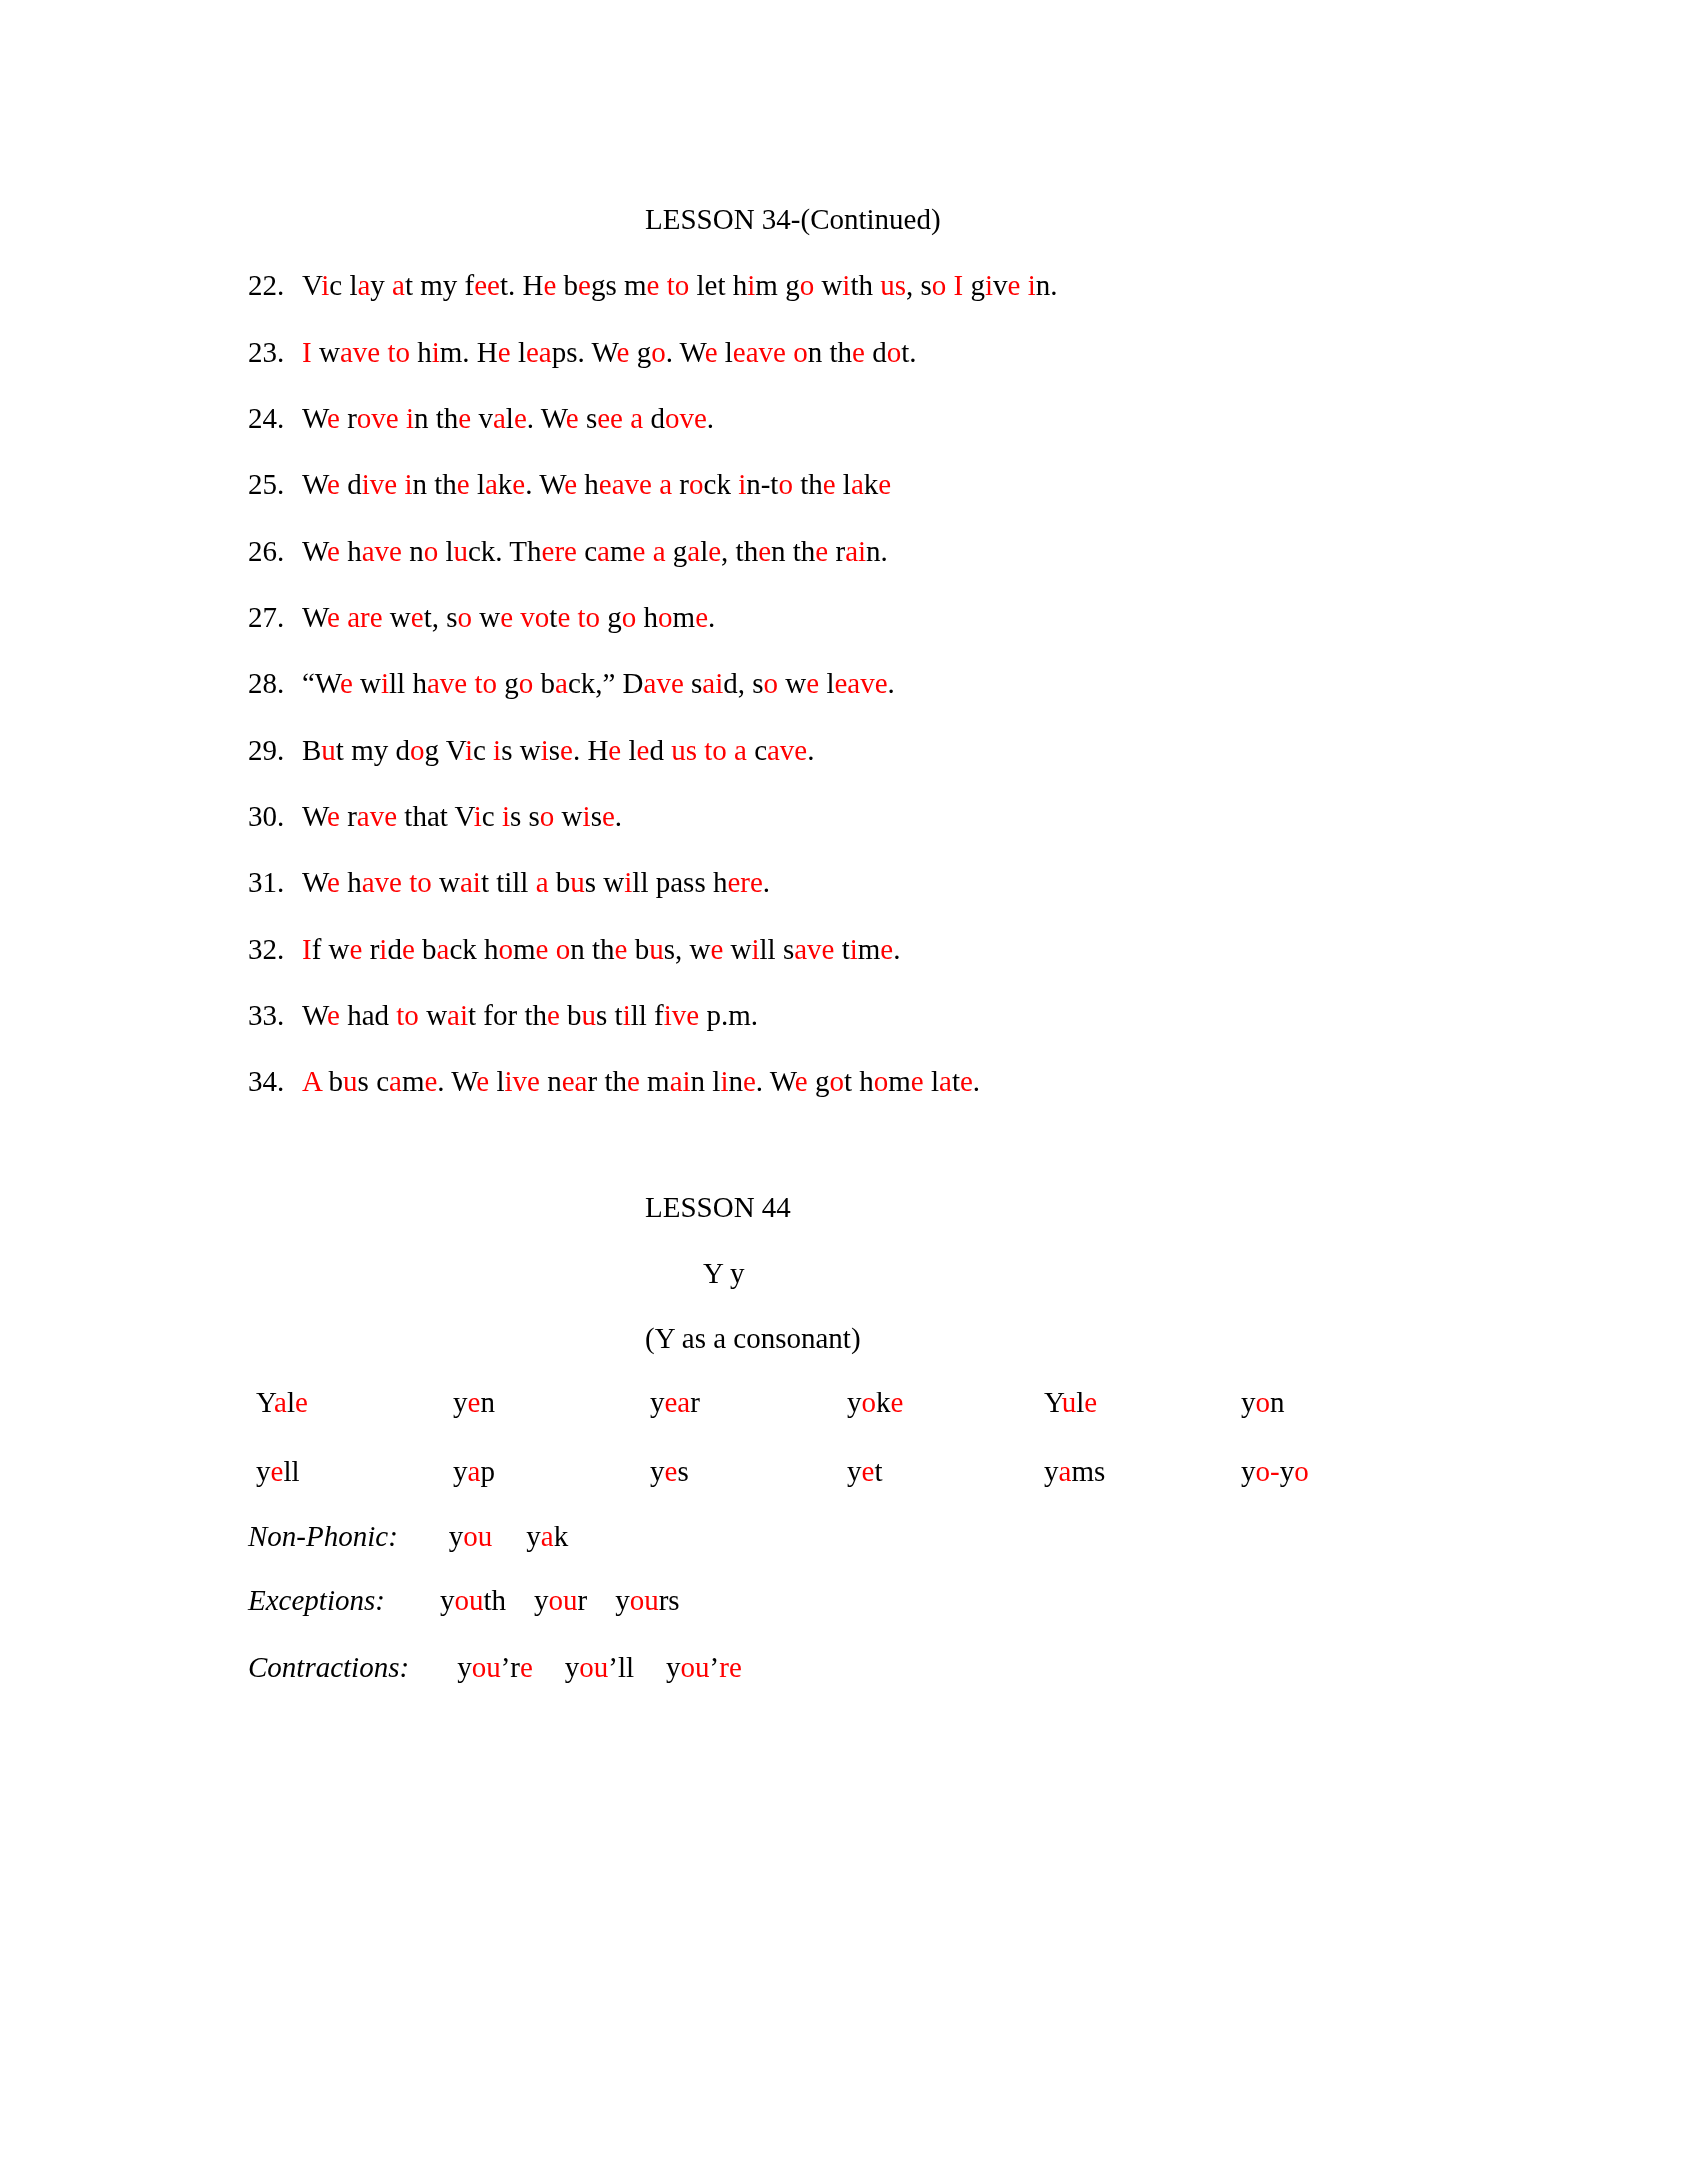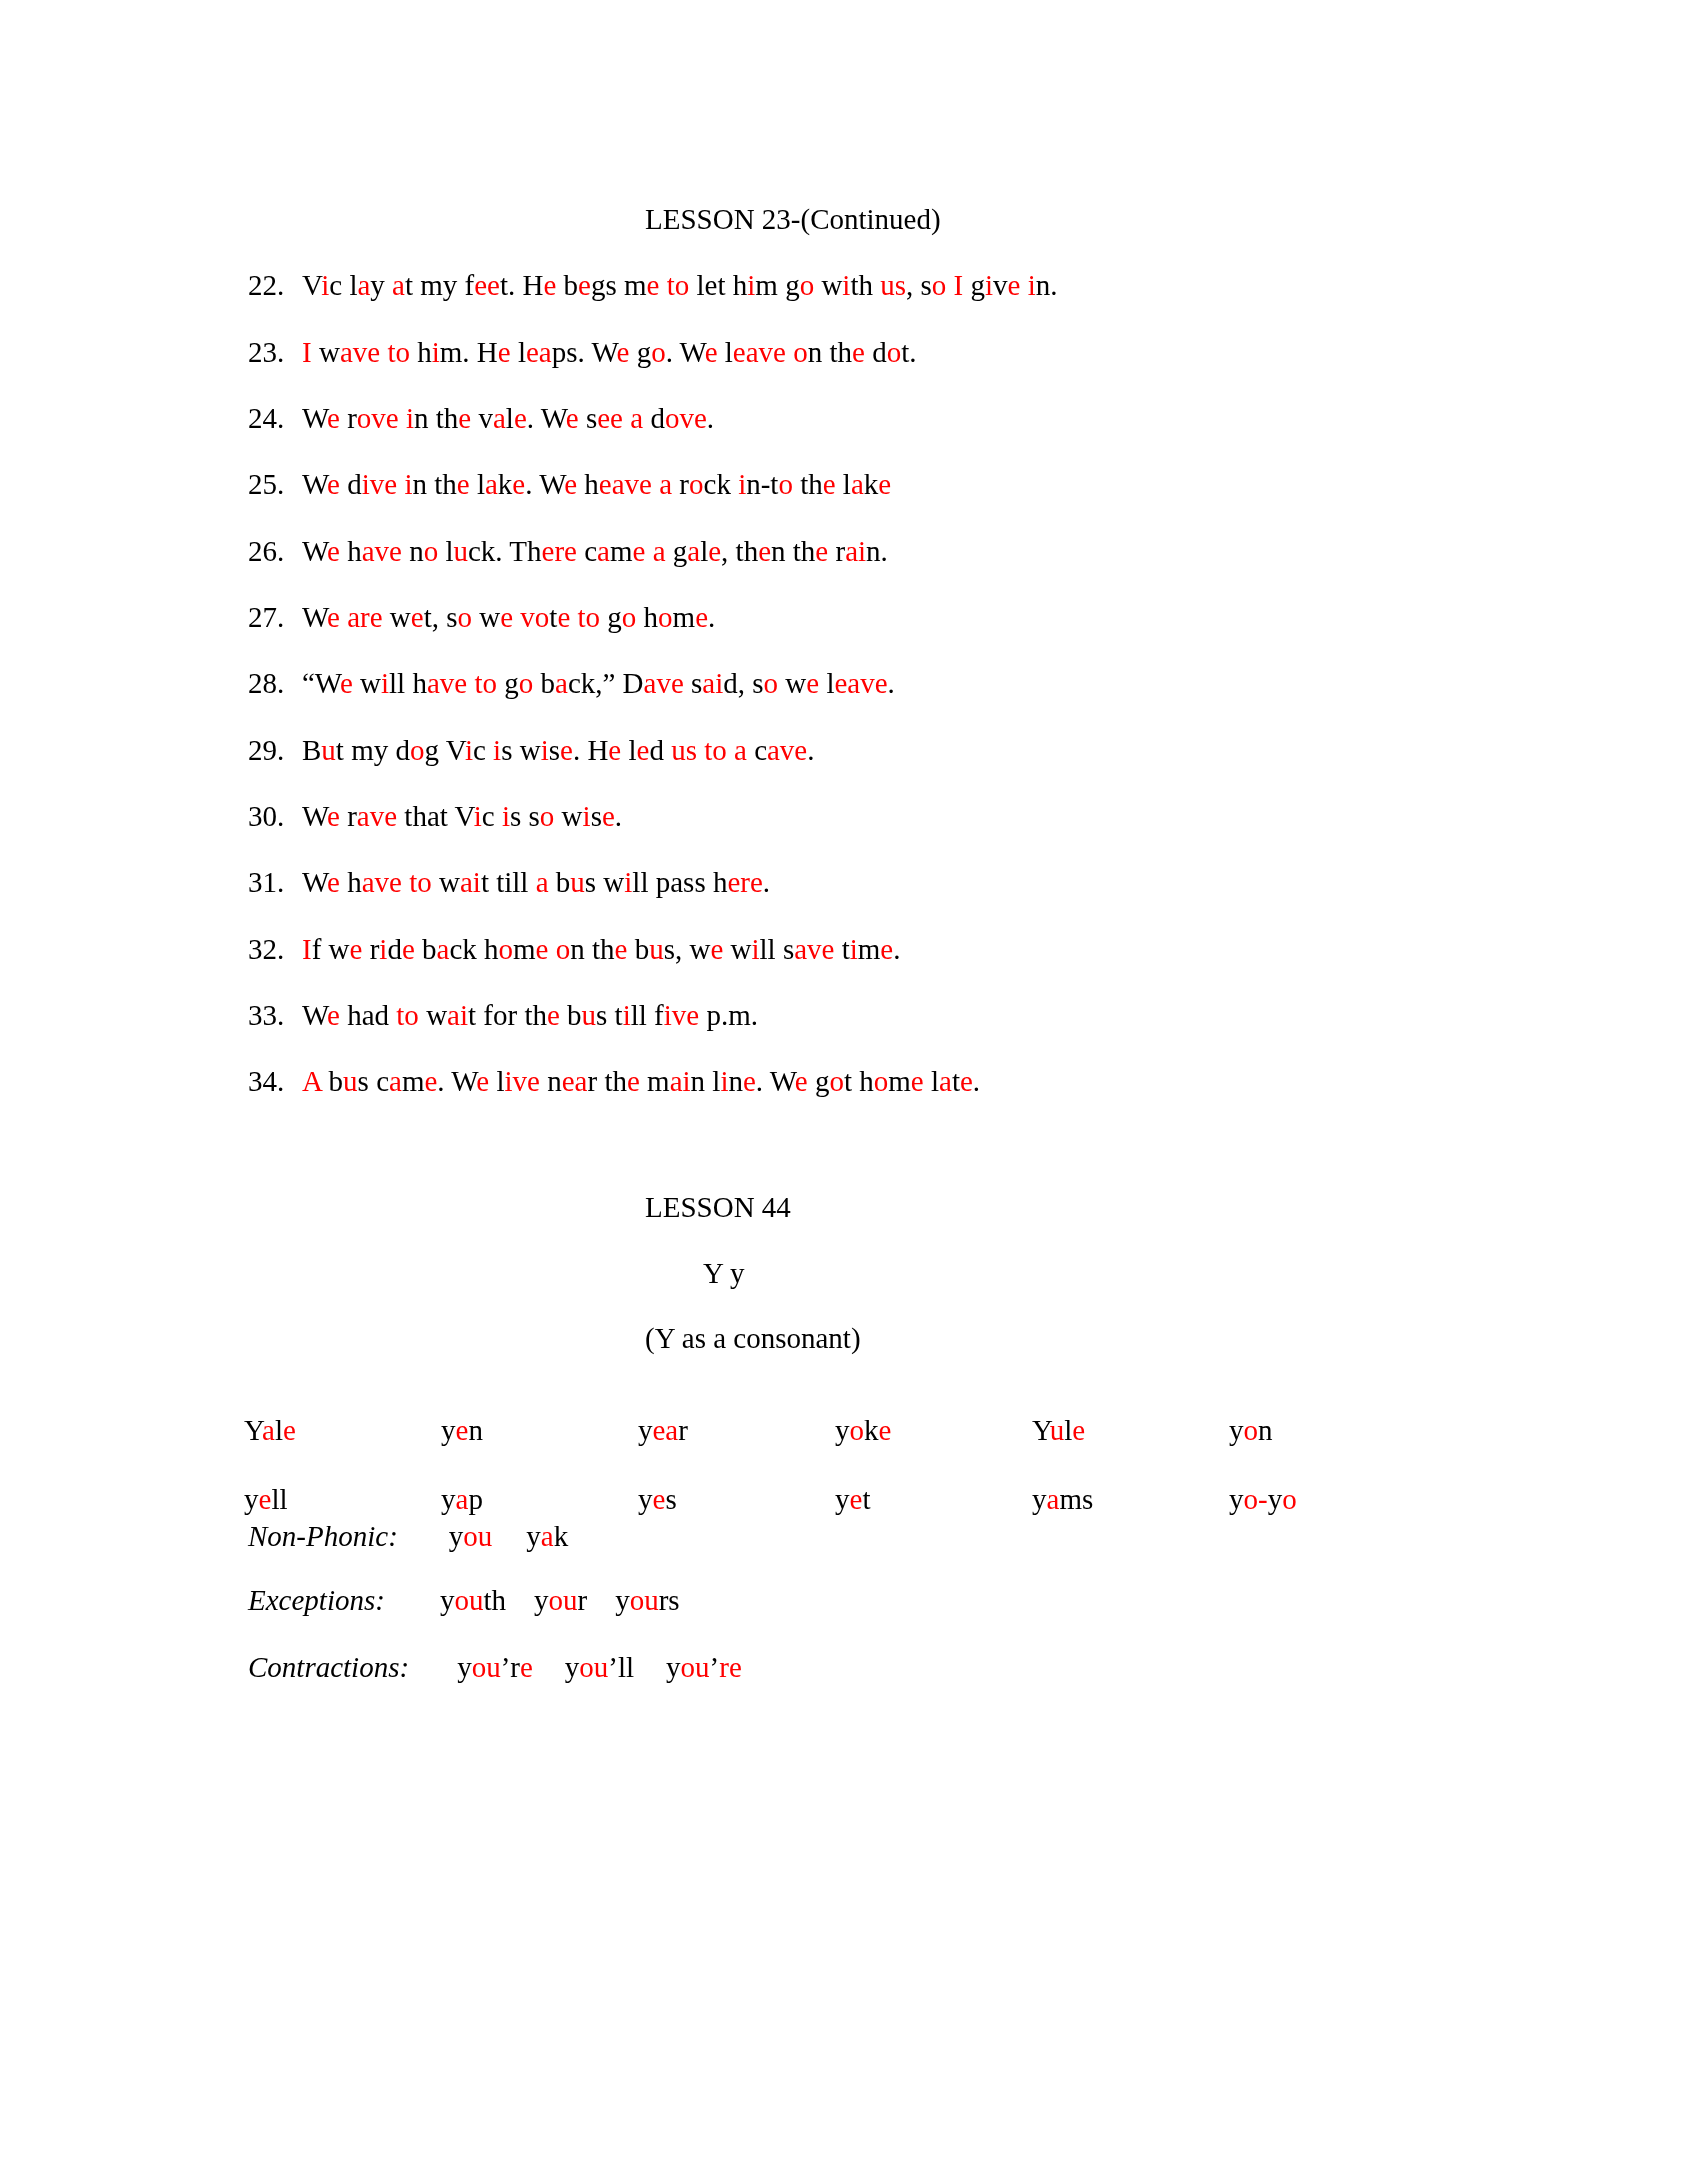--- a/index.html
+++ b/index.html
@@ -5,31 +5,31 @@
   html,body { margin:0; padding:0; }
   body {
     width:1683px; height:2178px;
     background:#ffffff; position:relative;
     font-family:"Liberation Serif", serif;
     font-size:29px; color:#000000;
   }
   .heading { position:absolute; white-space:nowrap; }
   .sentence { position:absolute; left:248px; display:flex; white-space:pre; }
   .sentence .num { display:inline-block; width:54px; }
-  .wordrow { position:absolute; left:244px; white-space:nowrap;margin-top:28px; }
+  .wordrow { position:absolute; left:256px; white-space:nowrap; }
   .wordrow .cell { display:inline-block; width:197px; white-space:pre; }
   .labelrow { position:absolute; left:248px; white-space:pre; }
   .labelrow .lbl { font-style:italic; }
   .labelrow .wd { white-space:pre; }
 </style>
 </head>
 <body>
 
 <div class="page">
-  <div class="heading" style="left:645px; top:203px;">LESSON 23-(Continued)</div>
+  <div class="heading" style="left:645px; top:203px;">LESSON 34-(Continued)</div>
 
   <div id="sentences">
       <div class="sentence" style="top: 269px;"><span class="num">22.</span><span><span style="color: rgb(0, 0, 0);">V</span><span style="color: rgb(255, 0, 0);">i</span><span style="color: rgb(0, 0, 0);">c l</span><span style="color: rgb(255, 0, 0);">a</span><span style="color: rgb(0, 0, 0);">y </span><span style="color: rgb(255, 0, 0);">a</span><span style="color: rgb(0, 0, 0);">t my f</span><span style="color: rgb(255, 0, 0);">ee</span><span style="color: rgb(0, 0, 0);">t. H</span><span style="color: rgb(255, 0, 0);">e</span><span style="color: rgb(0, 0, 0);"> b</span><span style="color: rgb(255, 0, 0);">e</span><span style="color: rgb(0, 0, 0);">gs m</span><span style="color: rgb(255, 0, 0);">e</span><span style="color: rgb(0, 0, 0);"> </span><span style="color: rgb(255, 0, 0);">to</span><span style="color: rgb(0, 0, 0);"> let h</span><span style="color: rgb(255, 0, 0);">i</span><span style="color: rgb(0, 0, 0);">m g</span><span style="color: rgb(255, 0, 0);">o</span><span style="color: rgb(0, 0, 0);"> w</span><span style="color: rgb(255, 0, 0);">i</span><span style="color: rgb(0, 0, 0);">th </span><span style="color: rgb(255, 0, 0);">us</span><span style="color: rgb(0, 0, 0);">, s</span><span style="color: rgb(255, 0, 0);">o</span><span style="color: rgb(0, 0, 0);"> </span><span style="color: rgb(255, 0, 0);">I</span><span style="color: rgb(0, 0, 0);"> g</span><span style="color: rgb(255, 0, 0);">i</span><span style="color: rgb(0, 0, 0);">v</span><span style="color: rgb(255, 0, 0);">e</span><span style="color: rgb(0, 0, 0);"> </span><span style="color: rgb(255, 0, 0);">i</span><span style="color: rgb(0, 0, 0);">n.</span></span></div>
       <div class="sentence" style="top: 336px;"><span class="num">23.</span><span><span style="color: rgb(255, 0, 0);">I</span><span style="color: rgb(0, 0, 0);"> w</span><span style="color: rgb(255, 0, 0);">ave</span><span style="color: rgb(0, 0, 0);"> </span><span style="color: rgb(255, 0, 0);">to</span><span style="color: rgb(0, 0, 0);"> h</span><span style="color: rgb(255, 0, 0);">i</span><span style="color: rgb(0, 0, 0);">m. H</span><span style="color: rgb(255, 0, 0);">e</span><span style="color: rgb(0, 0, 0);"> l</span><span style="color: rgb(255, 0, 0);">ea</span><span style="color: rgb(0, 0, 0);">ps. W</span><span style="color: rgb(255, 0, 0);">e</span><span style="color: rgb(0, 0, 0);"> g</span><span style="color: rgb(255, 0, 0);">o</span><span style="color: rgb(0, 0, 0);">. W</span><span style="color: rgb(255, 0, 0);">e</span><span style="color: rgb(0, 0, 0);"> l</span><span style="color: rgb(255, 0, 0);">eave</span><span style="color: rgb(0, 0, 0);"> </span><span style="color: rgb(255, 0, 0);">o</span><span style="color: rgb(0, 0, 0);">n th</span><span style="color: rgb(255, 0, 0);">e</span><span style="color: rgb(0, 0, 0);"> d</span><span style="color: rgb(255, 0, 0);">o</span><span style="color: rgb(0, 0, 0);">t.</span></span></div>
       <div class="sentence" style="top: 402px;"><span class="num">24.</span><span><span style="color: rgb(0, 0, 0);">W</span><span style="color: rgb(255, 0, 0);">e</span><span style="color: rgb(0, 0, 0);"> r</span><span style="color: rgb(255, 0, 0);">ove</span><span style="color: rgb(0, 0, 0);"> </span><span style="color: rgb(255, 0, 0);">i</span><span style="color: rgb(0, 0, 0);">n th</span><span style="color: rgb(255, 0, 0);">e</span><span style="color: rgb(0, 0, 0);"> v</span><span style="color: rgb(255, 0, 0);">a</span><span style="color: rgb(0, 0, 0);">l</span><span style="color: rgb(255, 0, 0);">e</span><span style="color: rgb(0, 0, 0);">. W</span><span style="color: rgb(255, 0, 0);">e</span><span style="color: rgb(0, 0, 0);"> s</span><span style="color: rgb(255, 0, 0);">ee</span><span style="color: rgb(0, 0, 0);"> </span><span style="color: rgb(255, 0, 0);">a</span><span style="color: rgb(0, 0, 0);"> d</span><span style="color: rgb(255, 0, 0);">ove</span><span style="color: rgb(0, 0, 0);">.</span></span></div>
       <div class="sentence" style="top: 468px;"><span class="num">25.</span><span><span style="color: rgb(0, 0, 0);">W</span><span style="color: rgb(255, 0, 0);">e</span><span style="color: rgb(0, 0, 0);"> d</span><span style="color: rgb(255, 0, 0);">ive</span><span style="color: rgb(0, 0, 0);"> </span><span style="color: rgb(255, 0, 0);">i</span><span style="color: rgb(0, 0, 0);">n th</span><span style="color: rgb(255, 0, 0);">e</span><span style="color: rgb(0, 0, 0);"> l</span><span style="color: rgb(255, 0, 0);">a</span><span style="color: rgb(0, 0, 0);">k</span><span style="color: rgb(255, 0, 0);">e</span><span style="color: rgb(0, 0, 0);">. W</span><span style="color: rgb(255, 0, 0);">e</span><span style="color: rgb(0, 0, 0);"> h</span><span style="color: rgb(255, 0, 0);">eave</span><span style="color: rgb(0, 0, 0);"> </span><span style="color: rgb(255, 0, 0);">a</span><span style="color: rgb(0, 0, 0);"> r</span><span style="color: rgb(255, 0, 0);">o</span><span style="color: rgb(0, 0, 0);">ck </span><span style="color: rgb(255, 0, 0);">i</span><span style="color: rgb(0, 0, 0);">n-t</span><span style="color: rgb(255, 0, 0);">o</span><span style="color: rgb(0, 0, 0);"> th</span><span style="color: rgb(255, 0, 0);">e</span><span style="color: rgb(0, 0, 0);"> l</span><span style="color: rgb(255, 0, 0);">a</span><span style="color: rgb(0, 0, 0);">k</span><span style="color: rgb(255, 0, 0);">e</span></span></div>
       <div class="sentence" style="top: 535px;"><span class="num">26.</span><span><span style="color: rgb(0, 0, 0);">W</span><span style="color: rgb(255, 0, 0);">e</span><span style="color: rgb(0, 0, 0);"> h</span><span style="color: rgb(255, 0, 0);">ave</span><span style="color: rgb(0, 0, 0);"> n</span><span style="color: rgb(255, 0, 0);">o</span><span style="color: rgb(0, 0, 0);"> l</span><span style="color: rgb(255, 0, 0);">u</span><span style="color: rgb(0, 0, 0);">ck. Th</span><span style="color: rgb(255, 0, 0);">ere</span><span style="color: rgb(0, 0, 0);"> c</span><span style="color: rgb(255, 0, 0);">a</span><span style="color: rgb(0, 0, 0);">m</span><span style="color: rgb(255, 0, 0);">e</span><span style="color: rgb(0, 0, 0);"> </span><span style="color: rgb(255, 0, 0);">a</span><span style="color: rgb(0, 0, 0);"> g</span><span style="color: rgb(255, 0, 0);">a</span><span style="color: rgb(0, 0, 0);">l</span><span style="color: rgb(255, 0, 0);">e</span><span style="color: rgb(0, 0, 0);">, th</span><span style="color: rgb(255, 0, 0);">e</span><span style="color: rgb(0, 0, 0);">n th</span><span style="color: rgb(255, 0, 0);">e</span><span style="color: rgb(0, 0, 0);"> r</span><span style="color: rgb(255, 0, 0);">ai</span><span style="color: rgb(0, 0, 0);">n.</span></span></div>
       <div class="sentence" style="top: 601px;"><span class="num">27.</span><span><span style="color: rgb(0, 0, 0);">W</span><span style="color: rgb(255, 0, 0);">e</span><span style="color: rgb(0, 0, 0);"> </span><span style="color: rgb(255, 0, 0);">are</span><span style="color: rgb(0, 0, 0);"> w</span><span style="color: rgb(255, 0, 0);">e</span><span style="color: rgb(0, 0, 0);">t, s</span><span style="color: rgb(255, 0, 0);">o</span><span style="color: rgb(0, 0, 0);"> w</span><span style="color: rgb(255, 0, 0);">e</span><span style="color: rgb(0, 0, 0);"> </span><span style="color: rgb(255, 0, 0);">vo</span><span style="color: rgb(0, 0, 0);">t</span><span style="color: rgb(255, 0, 0);">e</span><span style="color: rgb(0, 0, 0);"> </span><span style="color: rgb(255, 0, 0);">to</span><span style="color: rgb(0, 0, 0);"> g</span><span style="color: rgb(255, 0, 0);">o</span><span style="color: rgb(0, 0, 0);"> h</span><span style="color: rgb(255, 0, 0);">o</span><span style="color: rgb(0, 0, 0);">m</span><span style="color: rgb(255, 0, 0);">e</span><span style="color: rgb(0, 0, 0);">.</span></span></div>
       <div class="sentence" style="top: 667px;"><span class="num">28.</span><span><span style="color: rgb(0, 0, 0);">“W</span><span style="color: rgb(255, 0, 0);">e</span><span style="color: rgb(0, 0, 0);"> w</span><span style="color: rgb(255, 0, 0);">i</span><span style="color: rgb(0, 0, 0);">ll h</span><span style="color: rgb(255, 0, 0);">ave</span><span style="color: rgb(0, 0, 0);"> </span><span style="color: rgb(255, 0, 0);">to</span><span style="color: rgb(0, 0, 0);"> g</span><span style="color: rgb(255, 0, 0);">o</span><span style="color: rgb(0, 0, 0);"> b</span><span style="color: rgb(255, 0, 0);">a</span><span style="color: rgb(0, 0, 0);">ck,” D</span><span style="color: rgb(255, 0, 0);">ave</span><span style="color: rgb(0, 0, 0);"> s</span><span style="color: rgb(255, 0, 0);">ai</span><span style="color: rgb(0, 0, 0);">d, s</span><span style="color: rgb(255, 0, 0);">o</span><span style="color: rgb(0, 0, 0);"> w</span><span style="color: rgb(255, 0, 0);">e</span><span style="color: rgb(0, 0, 0);"> l</span><span style="color: rgb(255, 0, 0);">eave</span><span style="color: rgb(0, 0, 0);">.</span></span></div>
       <div class="sentence" style="top: 734px;"><span class="num">29.</span><span><span style="color: rgb(0, 0, 0);">B</span><span style="color: rgb(255, 0, 0);">u</span><span style="color: rgb(0, 0, 0);">t my d</span><span style="color: rgb(255, 0, 0);">o</span><span style="color: rgb(0, 0, 0);">g V</span><span style="color: rgb(255, 0, 0);">i</span><span style="color: rgb(0, 0, 0);">c </span><span style="color: rgb(255, 0, 0);">i</span><span style="color: rgb(0, 0, 0);">s w</span><span style="color: rgb(255, 0, 0);">i</span><span style="color: rgb(0, 0, 0);">s</span><span style="color: rgb(255, 0, 0);">e</span><span style="color: rgb(0, 0, 0);">. H</span><span style="color: rgb(255, 0, 0);">e</span><span style="color: rgb(0, 0, 0);"> l</span><span style="color: rgb(255, 0, 0);">e</span><span style="color: rgb(0, 0, 0);">d </span><span style="color: rgb(255, 0, 0);">us</span><span style="color: rgb(0, 0, 0);"> </span><span style="color: rgb(255, 0, 0);">to</span><span style="color: rgb(0, 0, 0);"> </span><span style="color: rgb(255, 0, 0);">a</span><span style="color: rgb(0, 0, 0);"> c</span><span style="color: rgb(255, 0, 0);">ave</span><span style="color: rgb(0, 0, 0);">.</span></span></div>

